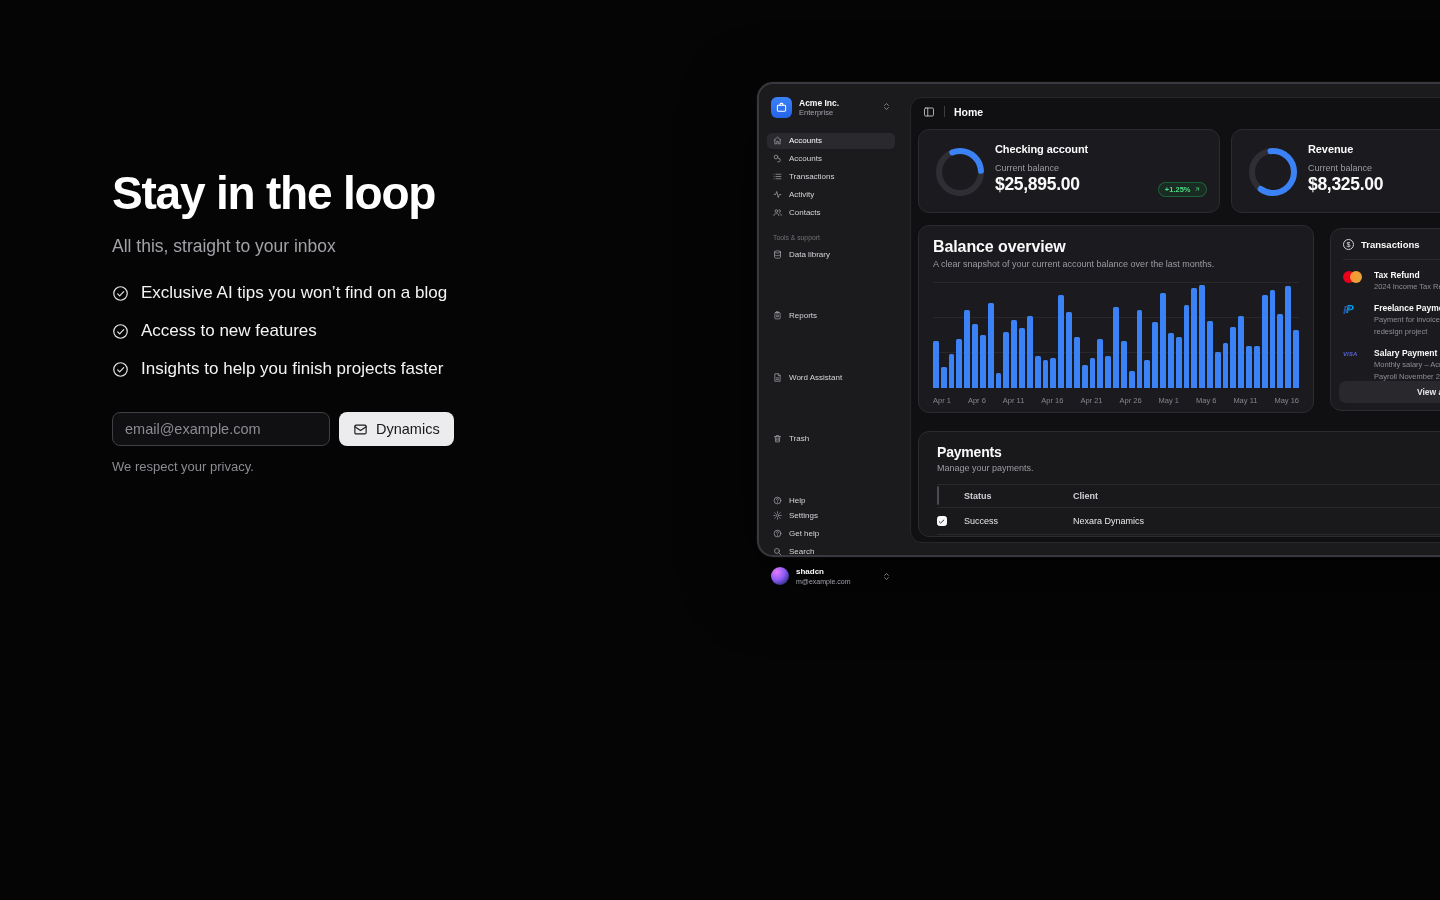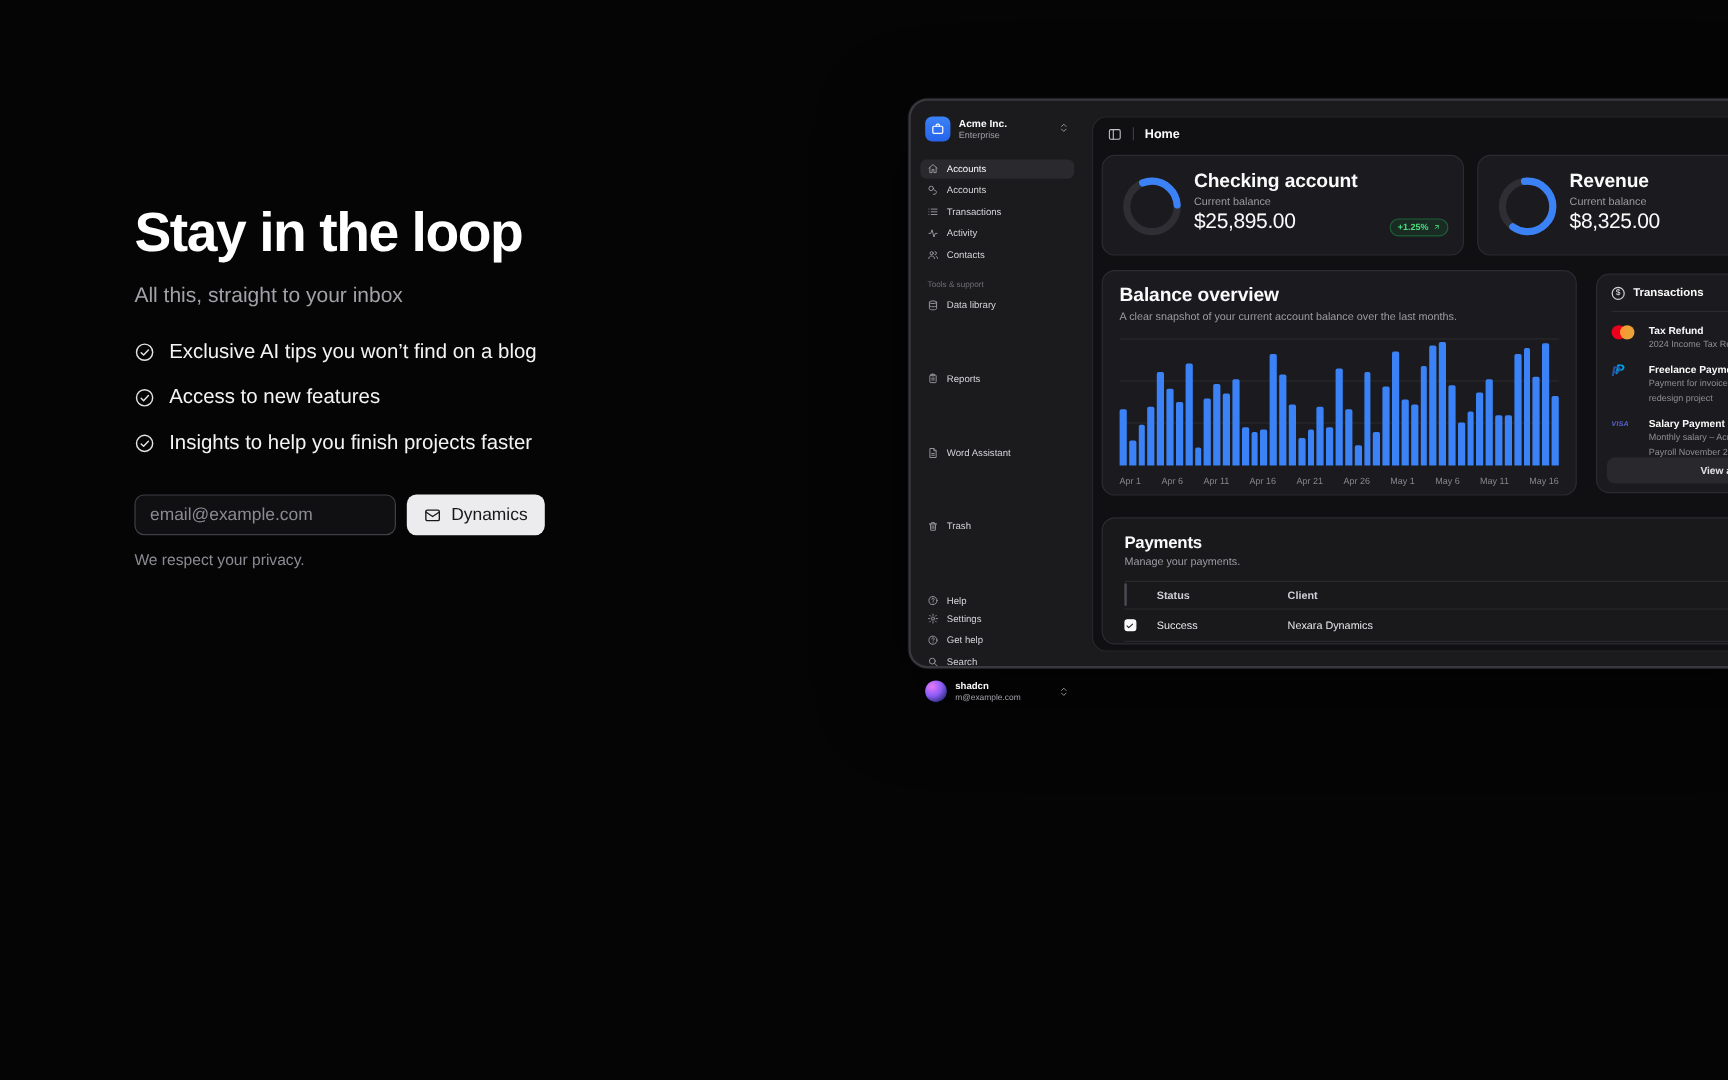--- a/index.html
+++ b/index.html
@@ -81,23 +81,23 @@
   .breadcrumb { font-size:10.5px; font-weight:700; color:#fafafa; }
 
   .card { background:#1b1b1f; border:1px solid #2b2b30; border-radius:11px; }
 
   .cards-row { position:absolute; left:7px; top:31px; display:flex; gap:11px; }
   .stat-card { width:302px; height:84px; position:relative; }
   .donut { position:absolute; left:13px; top:14px; width:56px; height:56px; }
   .donut svg.d { width:56px; height:56px; }
   .donut .track { fill:none; stroke:#2e2e34; stroke-width:6; }
   .donut .arc { fill:none; stroke:#3b82f6; stroke-width:6; stroke-linecap:round; }
-  .stat-title { position:absolute; left:76px; top:13px; font-size:16px; font-weight:700; letter-spacing:-.1px; }
+  .stat-title { position:absolute; left:76px; top:13px; font-size:11px; font-weight:700; letter-spacing:-.1px; }
   .stat-label { position:absolute; left:76px; top:33px; font-size:9px; color:#9b9ba3; }
-  .stat-value { position:absolute; left:76px; top:44px; font-size:17.5px; font-weight:400; letter-spacing:-.3px; }
+  .stat-value { position:absolute; left:76px; top:44px; font-size:17.5px; font-weight:700; letter-spacing:-.3px; }
   .badge {
     position:absolute; right:12px; bottom:15px; display:flex; align-items:center; gap:3px;
     font-size:7.5px; font-weight:600; color:#4ade80; background:rgba(22,101,52,.22);
     border:1px solid rgba(34,197,94,.35); border-radius:999px; padding:2px 6px;
   }
   .badge svg { width:6.5px; height:6.5px; stroke-width:2.4; }
 
   .balance-card { position:absolute; left:7px; top:127px; width:396px; height:188px; padding:12px 14px; }
   .bc-title { font-size:16px; font-weight:700; letter-spacing:-.1px; }
   .bc-subtitle { margin-top:3px; font-size:9px; color:#9b9ba3; }

